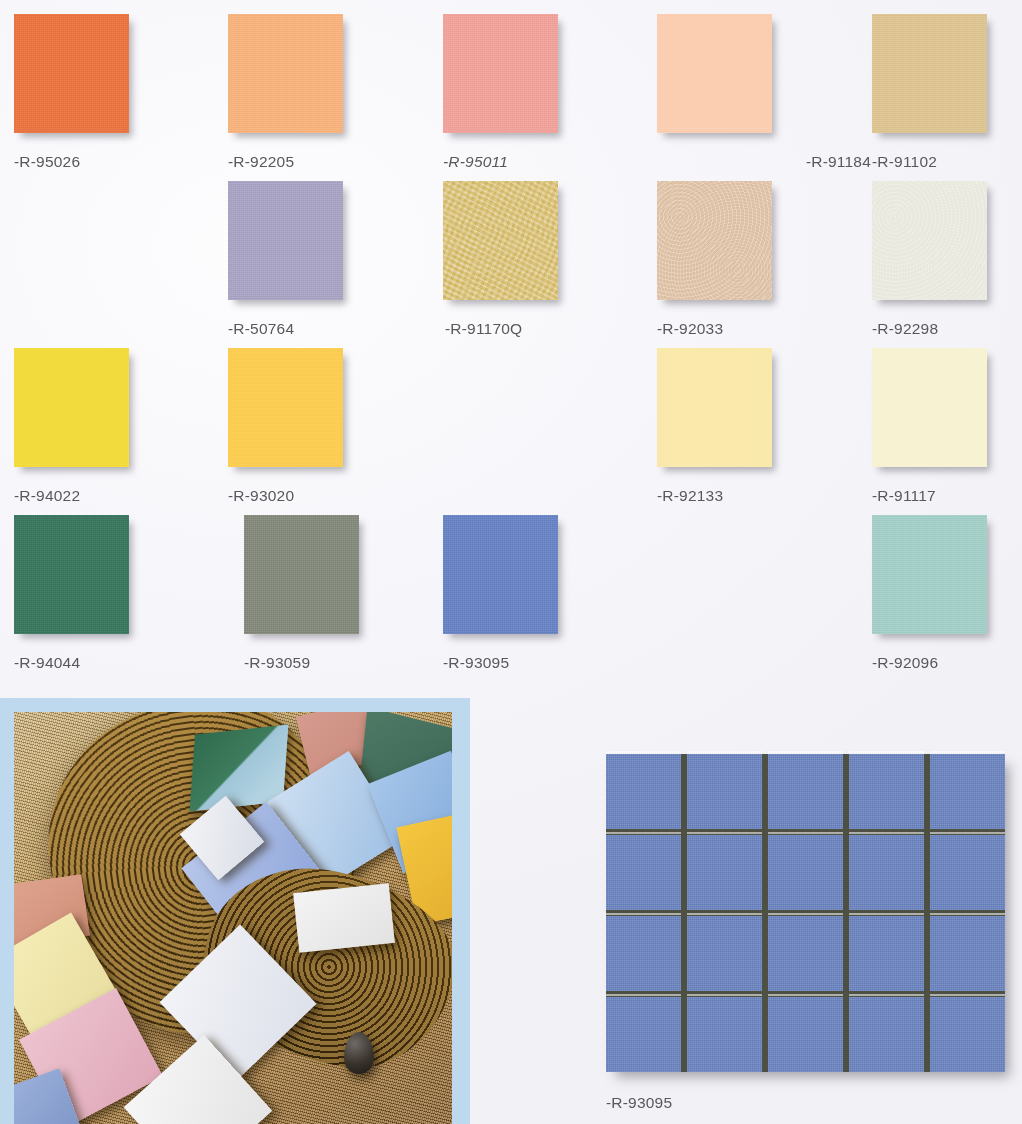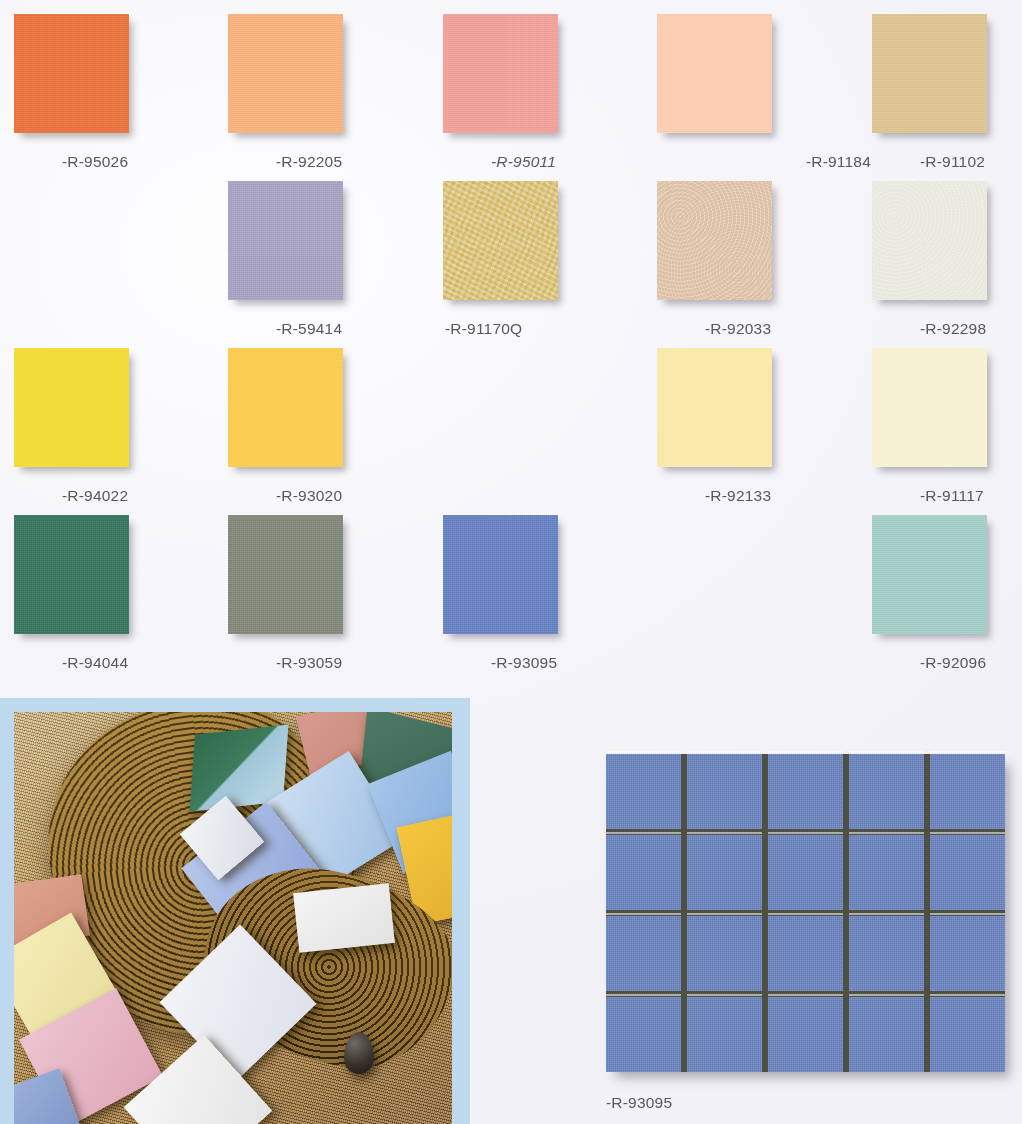--- a/index.html
+++ b/index.html
@@ -66,21 +66,20 @@
       repeating-radial-gradient(circle at 70% 75%, rgba(255,255,255,0.14) 0px, rgba(255,255,255,0.14) 1px, rgba(0,0,0,0.07) 1px, rgba(0,0,0,0.07) 3px);
   }
 
   .swatch-label {
     margin-top: 20px;
     font-size: 15.5px;
     letter-spacing: 0.2px;
     color: #58585c;
     white-space: nowrap;
     font-family: "Liberation Sans", sans-serif;
-    margin-left: 48px;
   }
 
   
   #photo-panel {
     position: absolute;
     left: 0px;
     top: 698px;
     width: 470px;
     height: 426px;
     background: #bed9ee;
@@ -207,21 +206,21 @@
       <div class="swatch-cell" style="left: 657px; top: 14px; text-align: right;">
         <div class="swatch-chip" style="background: rgb(251, 206, 177);"></div>
         <div class="swatch-label">-R-91184</div>
       </div>
       <div class="swatch-cell" style="left: 872px; top: 14px;">
         <div class="swatch-chip" style="background: rgb(221, 196, 146);"></div>
         <div class="swatch-label">-R-91102</div>
       </div>
       <div class="swatch-cell" style="left: 228px; top: 181px;">
         <div class="swatch-chip" style="background: rgb(169, 164, 196);"></div>
-        <div class="swatch-label">-R-59414</div>
+        <div class="swatch-label">-R-50764</div>
       </div>
       <div class="swatch-cell" style="left: 443px; top: 181px;">
         <div class="swatch-chip texture-rough" style="background: rgb(220, 197, 129);"></div>
         <div class="swatch-label" style="margin-left: 2px;">-R-91170Q</div>
       </div>
       <div class="swatch-cell" style="left: 657px; top: 181px;">
         <div class="swatch-chip texture-pebble" style="background: rgb(226, 201, 176);"></div>
         <div class="swatch-label">-R-92033</div>
       </div>
       <div class="swatch-cell" style="left: 872px; top: 181px;">
@@ -241,21 +240,21 @@
         <div class="swatch-label">-R-92133</div>
       </div>
       <div class="swatch-cell" style="left: 872px; top: 348px;">
         <div class="swatch-chip" style="background: rgb(247, 242, 210);"></div>
         <div class="swatch-label">-R-91117</div>
       </div>
       <div class="swatch-cell" style="left: 14px; top: 515px;">
         <div class="swatch-chip" style="background: rgb(61, 120, 97);"></div>
         <div class="swatch-label">-R-94044</div>
       </div>
-      <div class="swatch-cell" style="left: 228px; top: 515px;">
+      <div class="swatch-cell" style="left: 244px; top: 515px;">
         <div class="swatch-chip" style="background: rgb(133, 139, 124);"></div>
         <div class="swatch-label">-R-93059</div>
       </div>
       <div class="swatch-cell" style="left: 443px; top: 515px;">
         <div class="swatch-chip" style="background: rgb(106, 132, 196);"></div>
         <div class="swatch-label">-R-93095</div>
       </div>
       <div class="swatch-cell" style="left: 872px; top: 515px;">
         <div class="swatch-chip" style="background: rgb(164, 207, 200);"></div>
         <div class="swatch-label">-R-92096</div>

